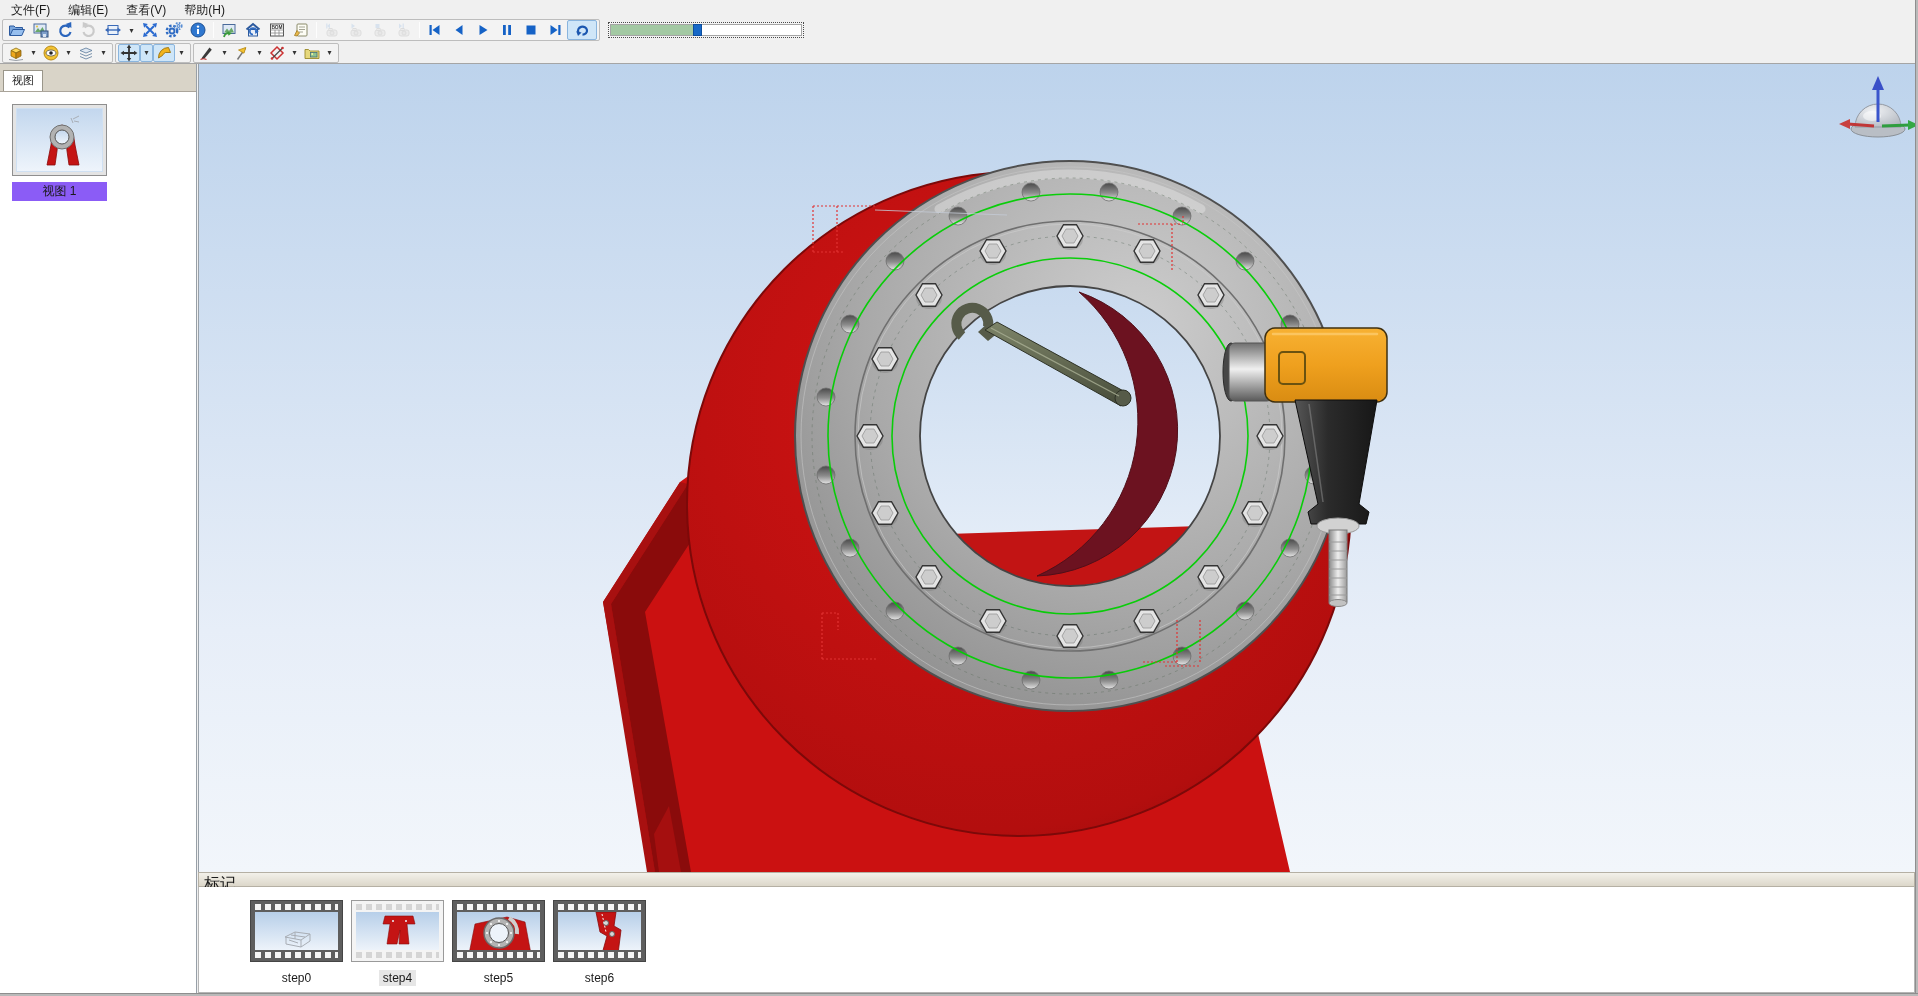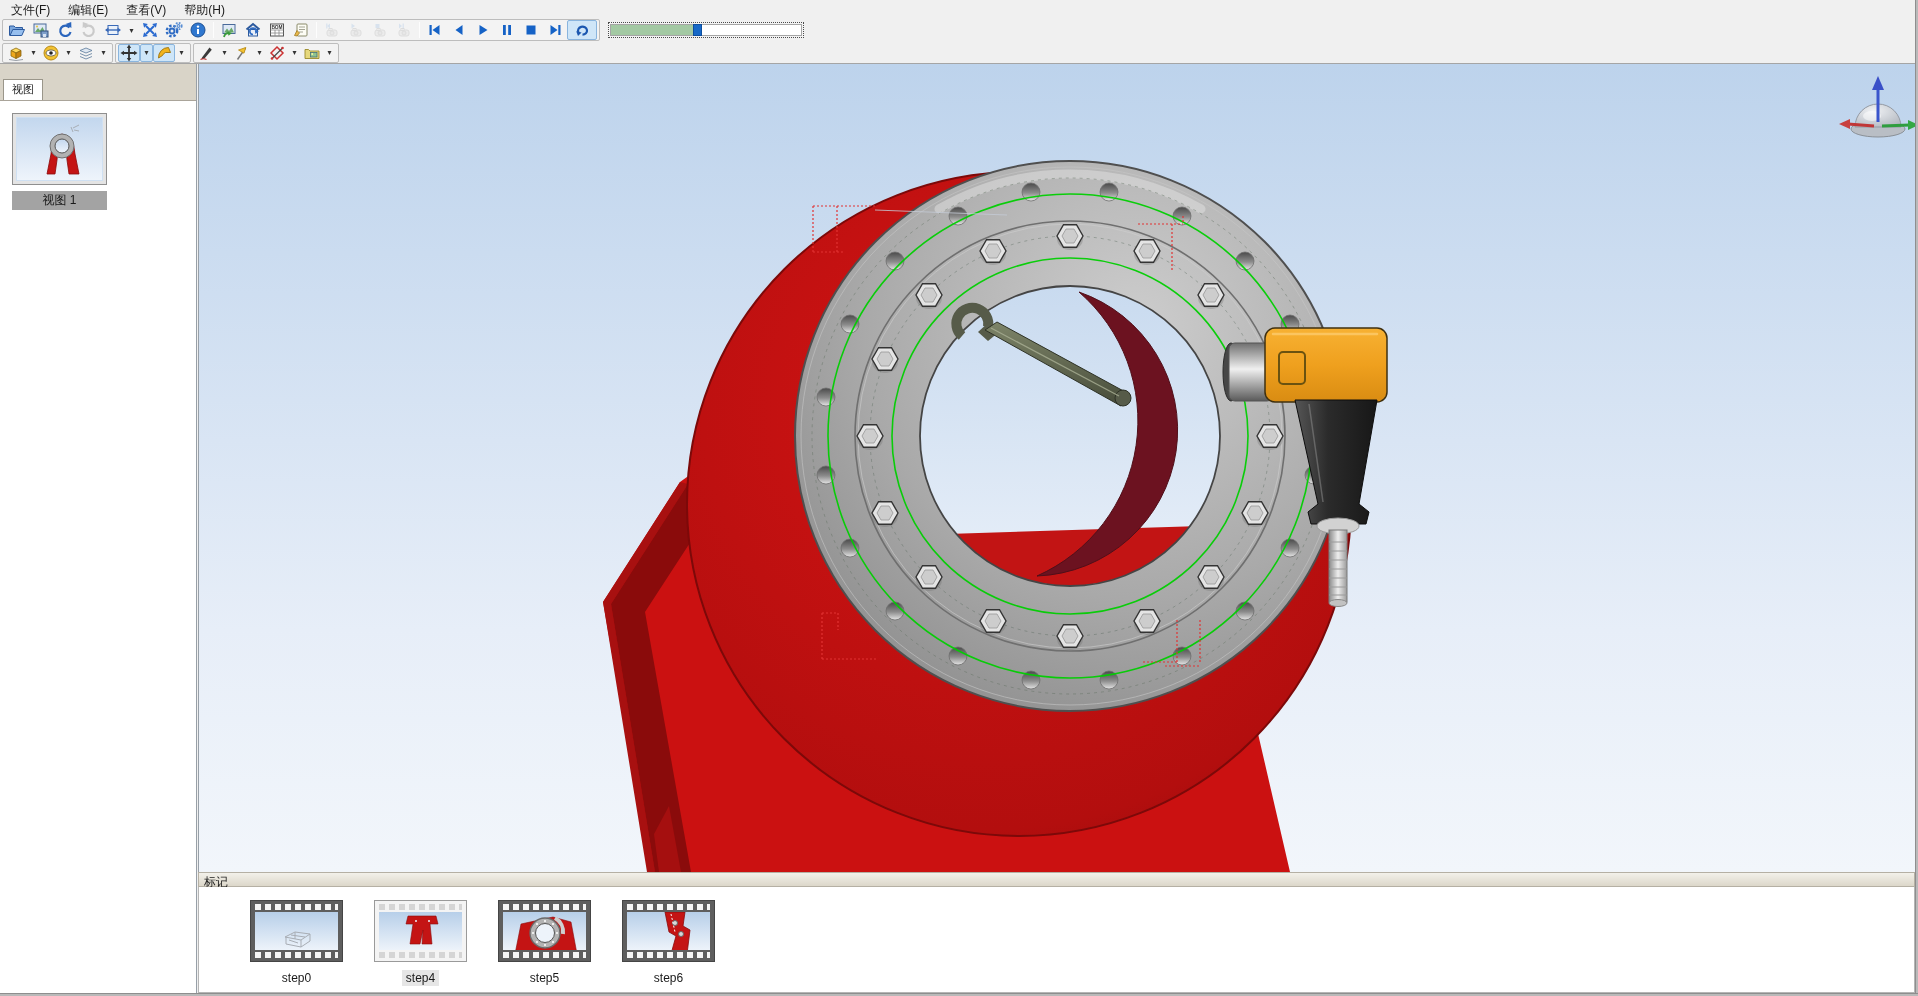--- a/index.html
+++ b/index.html
@@ -19,30 +19,30 @@
   .caret-btn { width:13px; height:18px; display:flex; align-items:center; justify-content:center; border:1px solid transparent; border-radius:2px; }
   .caret-btn::after { content:"▾"; font-size:8px; color:#333; }
   .caret-btn.active-tool { background:#cfe6f8; border-color:#8ab5de; }
   .sep { width:1px; align-self:stretch; margin:2px 3px; background:#b6b6b6; border-right:1px solid #fdfdfd; }
   .progress-wrap { width:196px; height:16px; border:1px dotted #4a4a4a; margin-left:8px; padding:1px; background:#f3f3f3; }
   .progress-track { width:100%; height:100%; border:1px solid #a5a5a5; background:#fff; position:relative; }
   .progress-fill { height:100%; background:#a3c9a3; }
   .progress-handle { position:absolute; top:-1px; width:9px; height:12px; background:#1668c8; border:1px solid #0f4f9e; }
   .main { position:absolute; top:63px; left:0; right:0; bottom:3px; border-top:1px solid #a5a5a5; }
   .sidepanel { position:absolute; left:0; top:0; bottom:0; width:197px; background:#fff; border-right:1px solid #98a0a8; }
-  .tabstrip { height:37px; background:#d9d4c8; border-bottom:1px solid #aaa49a; display:flex; align-items:flex-end; }
+  .tabstrip { height:28px; background:#d9d4c8; border-bottom:1px solid #aaa49a; display:flex; align-items:flex-end; }
   .tab { background:#fff; border:1px solid #9a968a; border-bottom:none; padding:2px 8px 3px; margin-left:3px; font-size:11px; }
   .view-thumb-card { width:95px; height:72px; margin:12px 0 0 12px; border:1px solid #8f8f8f; box-shadow:inset 0 0 0 3px #e4e4e4; background:#cfe0f2; position:relative; }
   .view-thumb-card svg { position:absolute; left:4px; top:4px; }
-  .view-label { width:95px; margin:6px 0 0 12px; text-align:center; background:#a3a3a3; padding:1px 0; }
+  .view-label { width:95px; margin:6px 0 0 12px; text-align:center; background:#8b5cf6; padding:1px 0; }
   .viewport { position:absolute; left:198px; top:0; right:3px; height:808px; border-left:1px solid #98a0a8; }
   .viewport svg { display:block; }
   .marks { position:absolute; left:198px; top:808px; right:3px; bottom:0; }
-  .marks-header { height:15px; background:linear-gradient(#f3f1ea,#dcd7ca); border:1px solid #b5b0a4; font-size:12px; padding:1px 0 0 5px; }
-  .marks-body { position:absolute; top:15px; left:0; right:0; bottom:0; background:#fff; border:1px solid #b5b5b5; border-top:none; display:flex; align-items:flex-start; padding:13px 0 0 51px; gap:31px; }
+  .marks-header { height:15px; background:linear-gradient(#f3f1ea,#dcd7ca); border:1px solid #b5b0a4; font-size:16px; padding:1px 0 0 5px; }
+  .marks-body { position:absolute; top:15px; left:0; right:0; bottom:0; background:#fff; border:1px solid #b5b5b5; border-top:none; display:flex; align-items:flex-start; padding:13px 0 0 51px; gap:8px; }
   .step-item { width:93px; text-align:center; }
   .film { width:93px; height:62px; background:#5e5e5e; border:1px solid #454545; padding:1px 4px; display:flex; flex-direction:column; }
   .band { height:6px; margin:2px 0; background:repeating-linear-gradient(90deg,#f5f5f5 0 6px,transparent 6px 10px); }
   .shot { flex:1; background:linear-gradient(#b7cfe9,#edf3fa); overflow:hidden; }
   .step-item.selected .film { background:#f4f4f4; border-color:#9a9a9a; }
   .step-item.selected .band { background:repeating-linear-gradient(90deg,#d5d5d5 0 6px,transparent 6px 10px); }
   .step-label { display:inline-block; margin-top:8px; padding:1px 4px; }
   .step-item.selected .step-label { background:#e6e6e6; }
   .win-edge-r { position:absolute; right:0; top:0; bottom:0; width:3px; background:#b9b9b9; border-left:1px solid #8e8e8e; }
   .win-edge-b { position:absolute; left:0; right:0; bottom:0; height:3px; background:#b9b9b9; border-top:1px solid #8e8e8e; }

